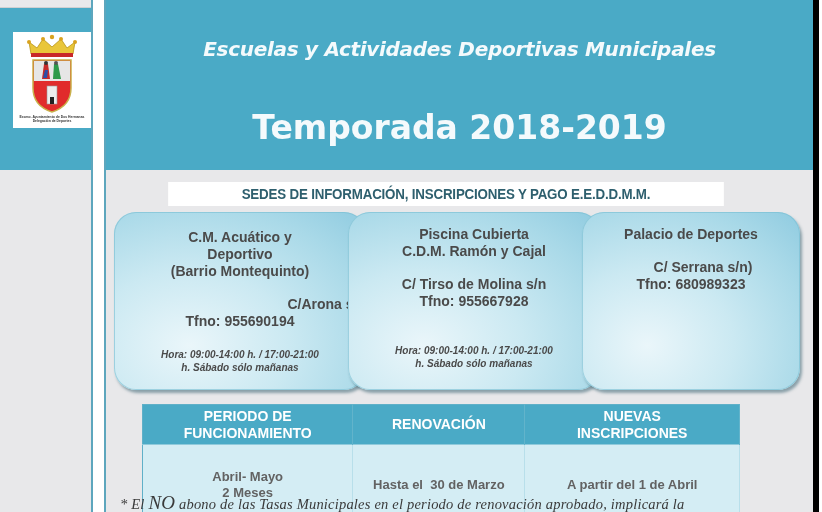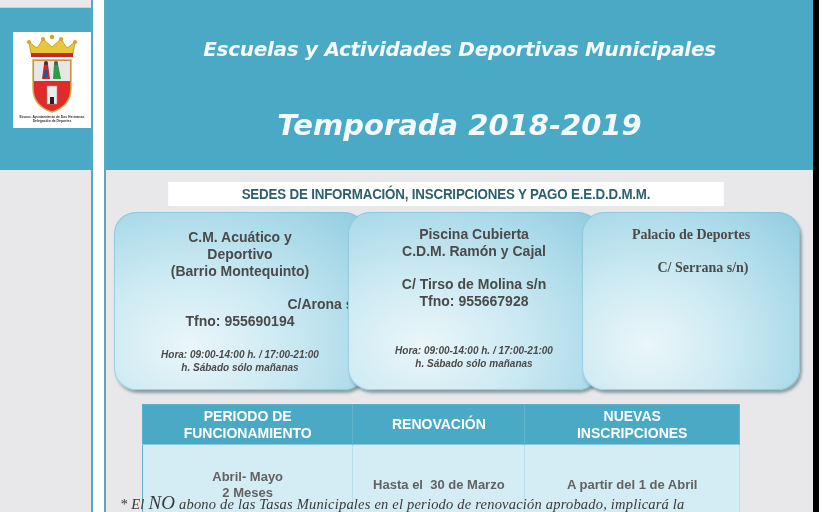--- a/index.html
+++ b/index.html
@@ -29,22 +29,22 @@
       position: absolute; left: 0; top: 0; width: 100%; height: 170px; background: #4aaac6;
       color: #ffffff; text-align: center;
     }
     .header-title {
       position: absolute; left: 0; right: 0; top: 37px;
       font-family: "DejaVu Sans", sans-serif; font-style: italic; font-weight: bold;
       font-size: 20px; letter-spacing: -0.3px; color: #f4fafc;
     }
     .header-season {
       position: absolute; left: 0; right: 0; top: 108px;
-      font-family: "DejaVu Sans", sans-serif; font-style: italic; font-weight: bold;
-      font-size: 29px; letter-spacing: 0px; color: #f4fafc;
+      font-family: "DejaVu Sans", sans-serif; font-weight: bold;
+      font-size: 33px; letter-spacing: 0px; color: #f4fafc;
     }
 
     .sedes-banner {
       position: absolute; left: 38px; top: 182px; width: 604px; height: 24px; background: #ffffff;
       text-align: center; font-family: "Liberation Sans", sans-serif; font-weight: bold;
       font-size: 14.5px; line-height: 24px; color: #2e5f6e; letter-spacing: -0.2px;
       transform: scaleX(0.92); transform-origin: center;
     }
 
     .card {
@@ -149,23 +149,24 @@
       <span class="card-line" style="margin-top:16px;">C/ Tirso de Molina s/n</span>
       <span class="card-line">Tfno: 955667928</span>
     </div>
     <div class="card-hours" style="top:132px;">
       <div>Hora: 09:00-14:00 h. / 17:00-21:00</div>
       <div>h.  Sábado sólo mañanas</div>
     </div>
   </div>
 
   <div class="card card-3">
-    <div style="position:absolute;left:0;right:0;top:14px;font-family:Liberation Serif, serif;">
+    <div style="position:absolute;left:0;right:0;top:14px;">
       <span class="card-line">Palacio de Deportes</span>
       <span class="card-line" style="margin-top:16px;padding-left:24px;">C/ Serrana s/n)</span>
+      <span class="card-line">Tfno: 680989323</span>
     </div>
   </div>
 
   <table class="period-table">
     <thead>
       <tr>
         <th class="col-1">
           <div>PERIODO DE</div>
           <div>FUNCIONAMIENTO</div>
         </th>

